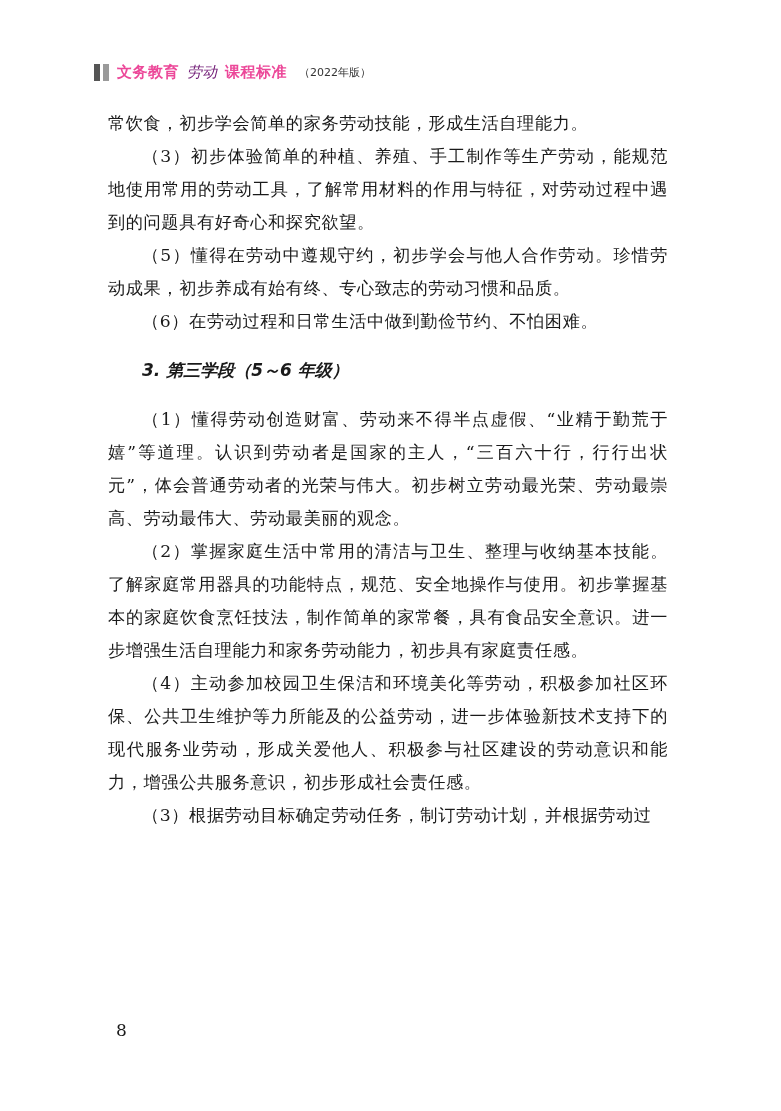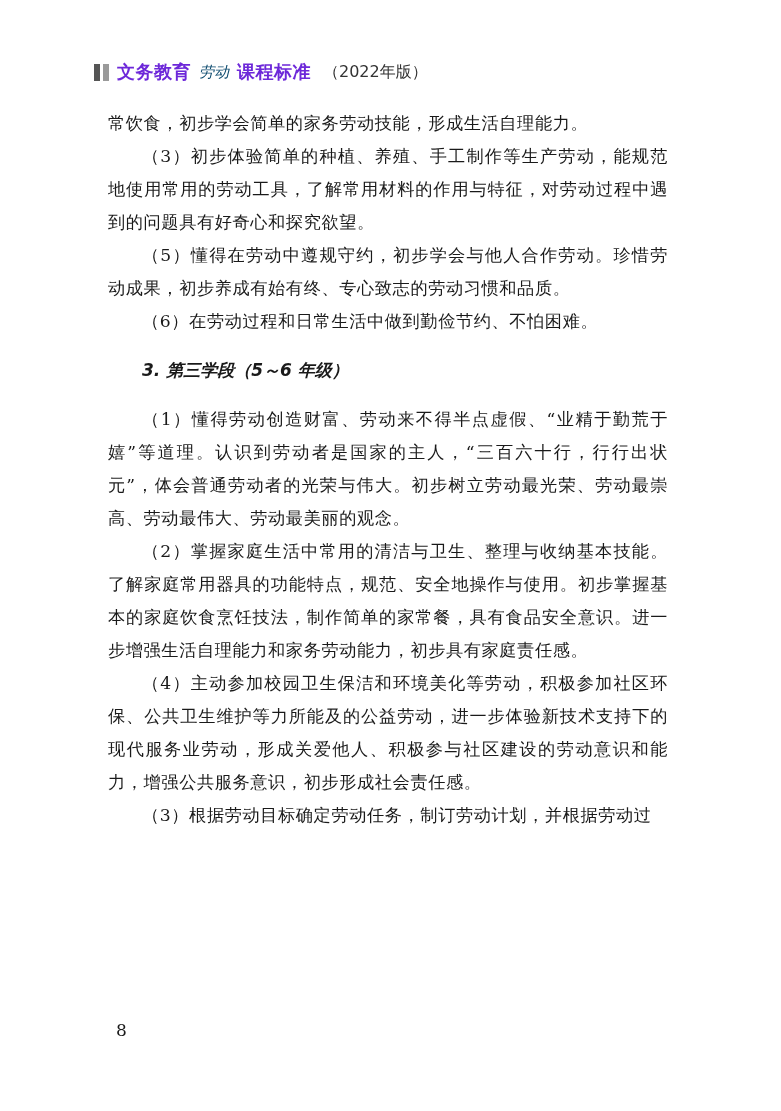--- a/index.html
+++ b/index.html
@@ -2,23 +2,23 @@
 <html><head>
 <meta charset="utf-8">
 <style>
   html, body { margin: 0; padding: 0; background: #ffffff; }
   body { width: 781px; height: 1111px; position: relative; overflow: hidden;
          font-family: "DejaVu Serif", "Liberation Serif", serif; color: #1a1a1a; }
   .page-header { position: absolute; left: 94px; top: 60px; height: 24px;
                  display: flex; align-items: center; font-family: "DejaVu Sans", "Liberation Sans", sans-serif; }
   .bar { width: 6px; height: 17px; background: #555; margin-right: 3px; }
   .bar.light { background: #9a9a9a; margin-right: 8px; }
-  .hdr-text { font-size: 18px; font-weight: bold; color: #6d28d9; letter-spacing: 0.5px; }
-  .hdr-italic { font-size: 15px; font-style: italic; color: #0c4a6e; margin: 0 8px; font-family: "DejaVu Serif", serif; }
-  .hdr-year { font-size: 16px; color: #333; margin-left: 12px; }
+  .hdr-text { font-size: 15px; font-weight: bold; color: #ec4899; letter-spacing: 0.5px; }
+  .hdr-italic { font-size: 15px; font-style: italic; color: #701a75; margin: 0 8px; font-family: "DejaVu Serif", serif; }
+  .hdr-year { font-size: 11px; color: #333; margin-left: 12px; }
   .content { position: absolute; left: 108px; top: 107px; width: 560px; }
   .p { font-size: 17.2px; line-height: 33px; margin: 0; text-align: justify; letter-spacing: 0.6px; }
   .p.indent { text-indent: 34px; }
   .section-title { font-family: "DejaVu Sans", "Liberation Sans", sans-serif; font-weight: bold;
                    font-size: 17px; margin: 17px 0 18px 34px; line-height: 30px; font-style: italic; }
   .page-number { position: absolute; left: 116px; top: 1020px; font-size: 17px; }
 </style>
 </head>
 <body>
 

